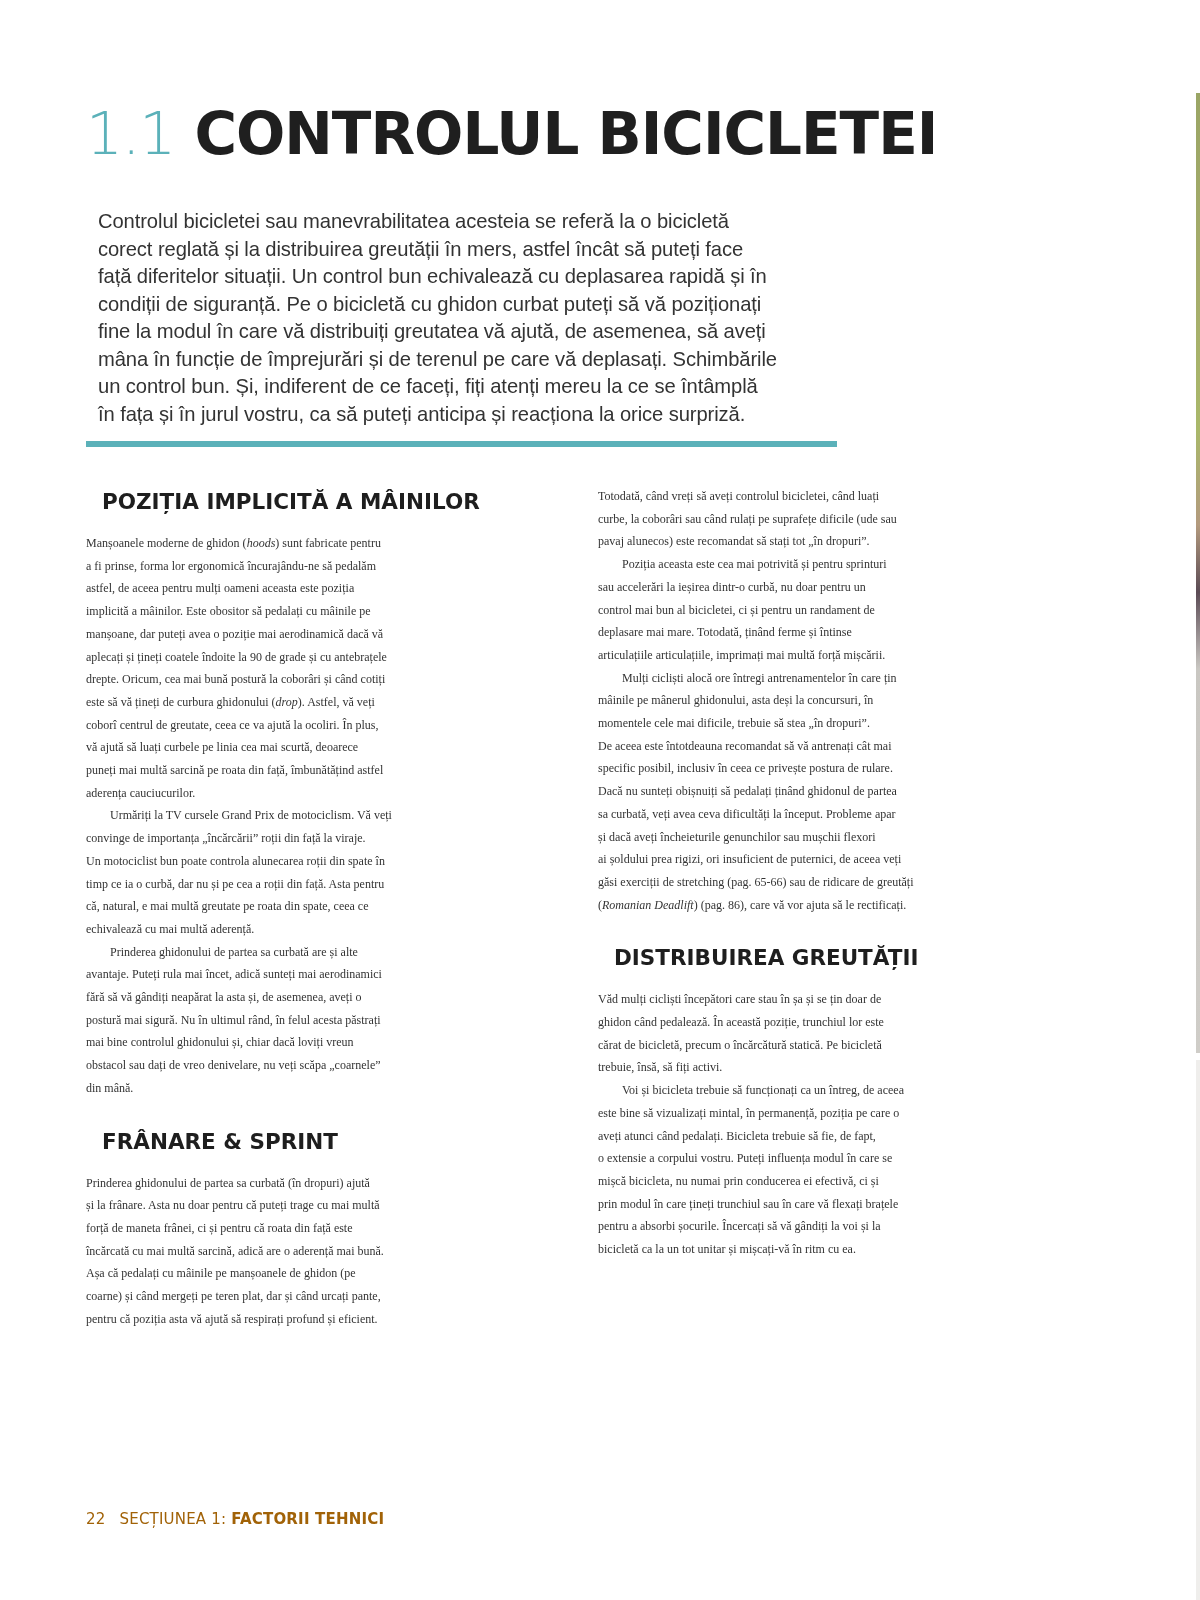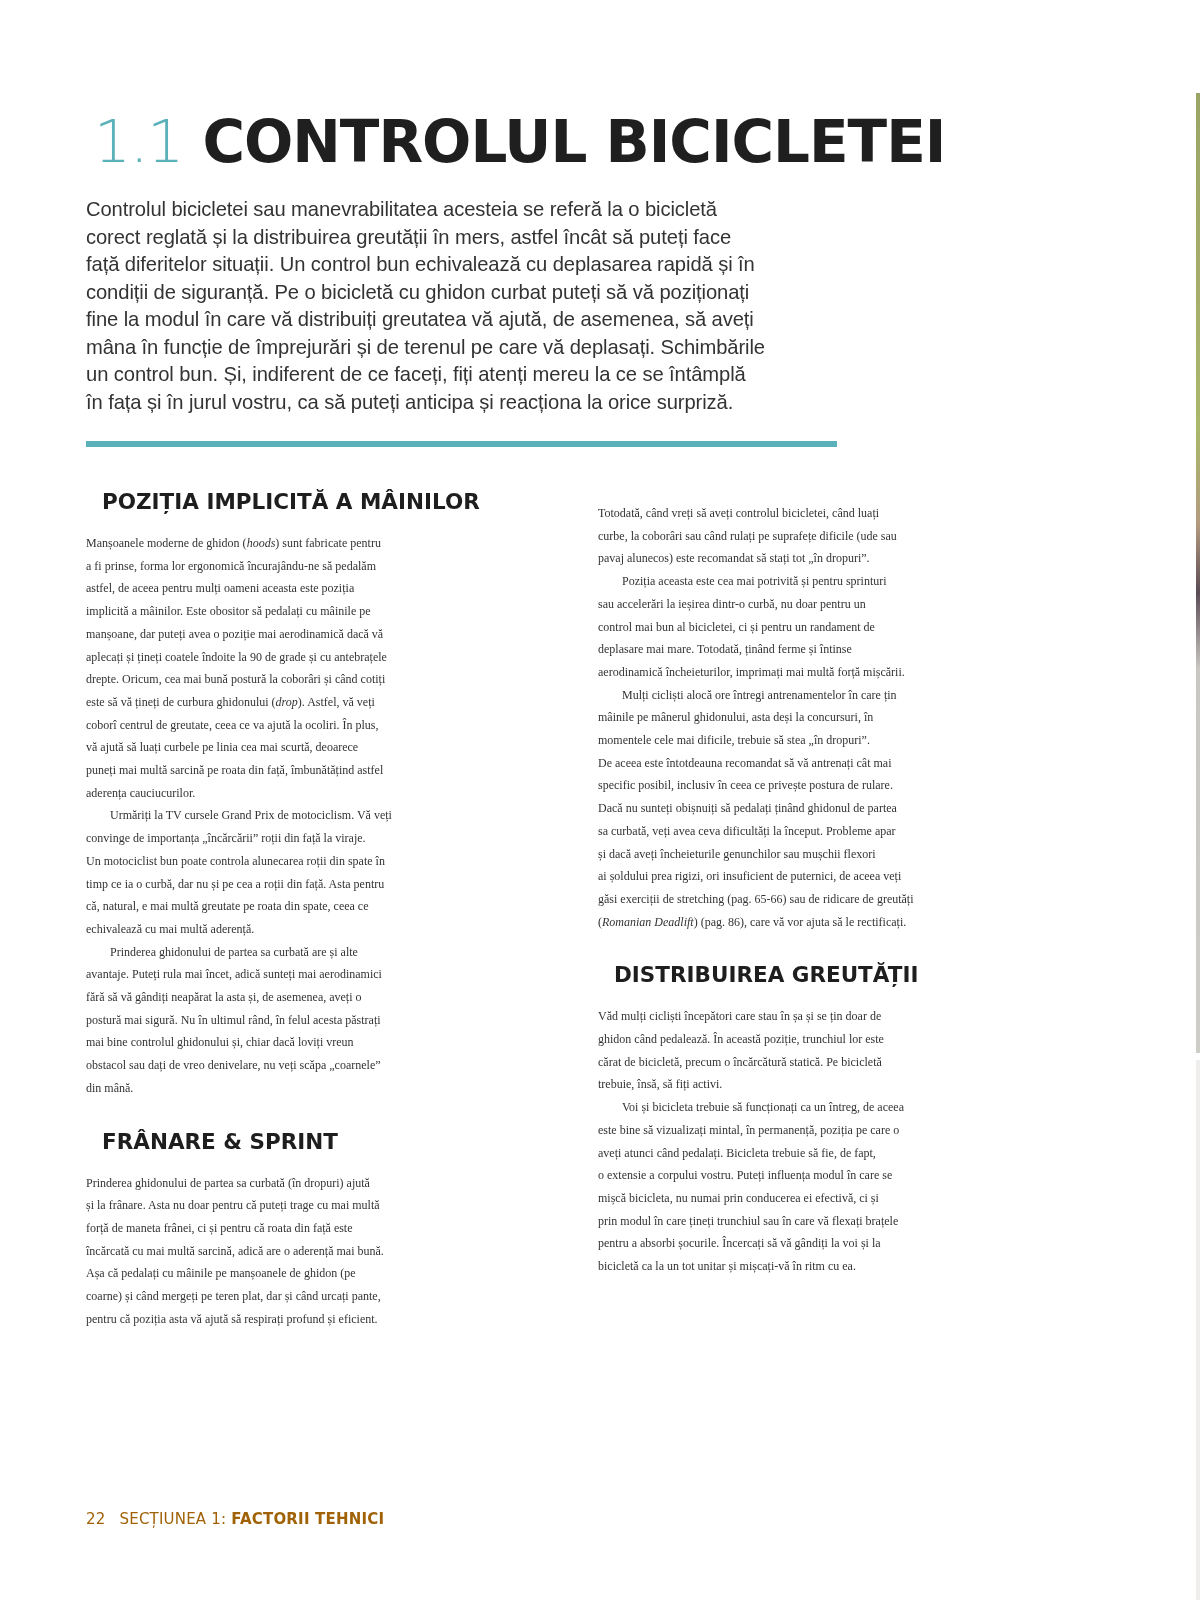--- a/index.html
+++ b/index.html
@@ -1,39 +1,39 @@
 <!DOCTYPE html>
 <html><head>
 <meta charset="utf-8">
 <style>
   html, body { margin: 0; padding: 0; }
   body {
     width: 1200px; height: 1600px; background: #ffffff; position: relative; overflow: hidden;
     color: #2a2a2a;
   }
   .page-title {
-    position: absolute; left: 86px; top: 96px; margin: 8px;
+    position: absolute; left: 86px; top: 96px; margin: 0;
     font-family: "DejaVu Sans", sans-serif; font-size: 58px; line-height: 76px;
     letter-spacing: -1px; white-space: nowrap;
   }
   .page-title .num { color: #5bb1b9; font-weight: 300; font-family: "DejaVu Sans", sans-serif; }
   .page-title .txt { color: #1f1f1f; font-weight: bold; }
   .intro {
-    position: absolute; left: 86px; top: 196px; width: 760px; margin: 0;
+    position: absolute; left: 86px; top: 196px; width: 760px; margin: 12px;
     font-family: "Liberation Sans", sans-serif; font-size: 20.2px; line-height: 27.5px;
     color: #333333; letter-spacing: -0.1px;
   }
   .intro-line { display: block; white-space: nowrap; }
   .rule {
     position: absolute; left: 86px; top: 441px; width: 751px; height: 6px; background: #5bb1b9;
   }
   .col { position: absolute; top: 472px; width: 490px; }
   .col-left { left: 86px; }
   .col-right { left: 598px; }
-  .col-right .body-block { margin-top: 30px; }
+  .col-right .body-block { margin-top: 13px; }
   h2.section-heading {
     margin: 16px; font-family: "DejaVu Sans", sans-serif; font-weight: bold;
     font-size: 21.5px; line-height: 28px; color: #1e1e1e; letter-spacing: 0px; white-space: nowrap;
   }
   .body-block {
     font-family: "Liberation Serif", serif; font-size: 12px; line-height: 22.7px; color: #333333;
   }
   .line { display: block; white-space: nowrap; }
   .indent { padding-left: 24px; }
   .gap { height: 12px; }
@@ -119,21 +119,21 @@
 <div class="col col-right">
   <div class="body-block">
     <span class="line">Totodată, când vreți să aveți controlul bicicletei, când luați</span>
     <span class="line">curbe, la coborâri sau când rulați pe suprafețe dificile (ude sau</span>
     <span class="line">pavaj alunecos) este recomandat să stați tot „în dropuri”.</span>
 
     <span class="line indent">Poziția aceasta este cea mai potrivită și pentru sprinturi</span>
     <span class="line">sau accelerări la ieșirea dintr-o curbă, nu doar pentru un</span>
     <span class="line">control mai bun al bicicletei, ci și pentru un randament de</span>
     <span class="line">deplasare mai mare. Totodată, ținând ferme și întinse</span>
-    <span class="line">aerodinamică încheieturilor, imprimați mai multă forță mișcării.</span>
+    <span class="line">articulațiile articulațiile, imprimați mai multă forță mișcării.</span>
 
     <span class="line indent">Mulți cicliști alocă ore întregi antrenamentelor în care țin</span>
     <span class="line">mâinile pe mânerul ghidonului, asta deși la concursuri, în</span>
     <span class="line">momentele cele mai dificile, trebuie să stea „în dropuri”.</span>
     <span class="line">De aceea este întotdeauna recomandat să vă antrenați cât mai</span>
     <span class="line">specific posibil, inclusiv în ceea ce privește postura de rulare.</span>
     <span class="line">Dacă nu sunteți obișnuiți să pedalați ținând ghidonul de partea</span>
     <span class="line">sa curbată, veți avea ceva dificultăți la început. Probleme apar</span>
     <span class="line">și dacă aveți încheieturile genunchilor sau mușchii flexori</span>
     <span class="line">ai șoldului prea rigizi, ori insuficient de puternici, de aceea veți</span>

